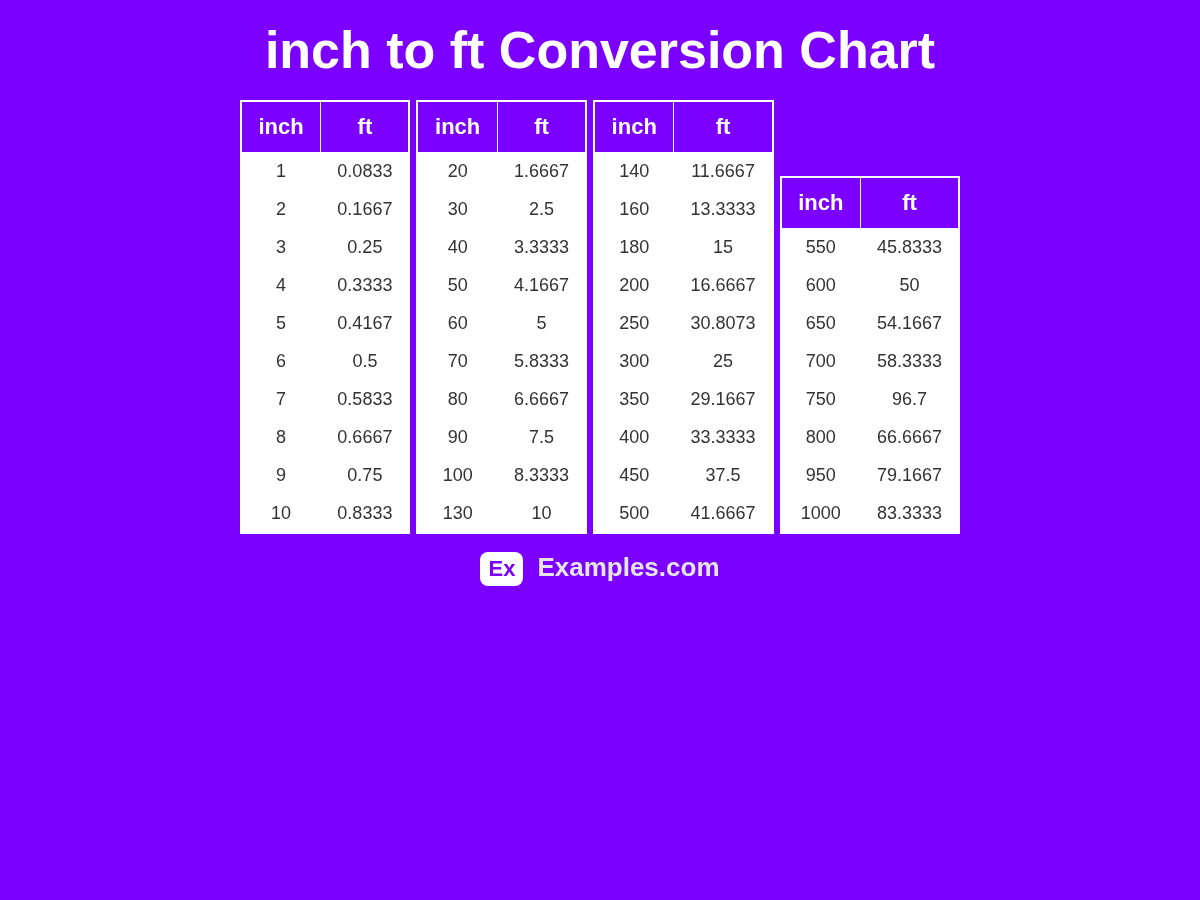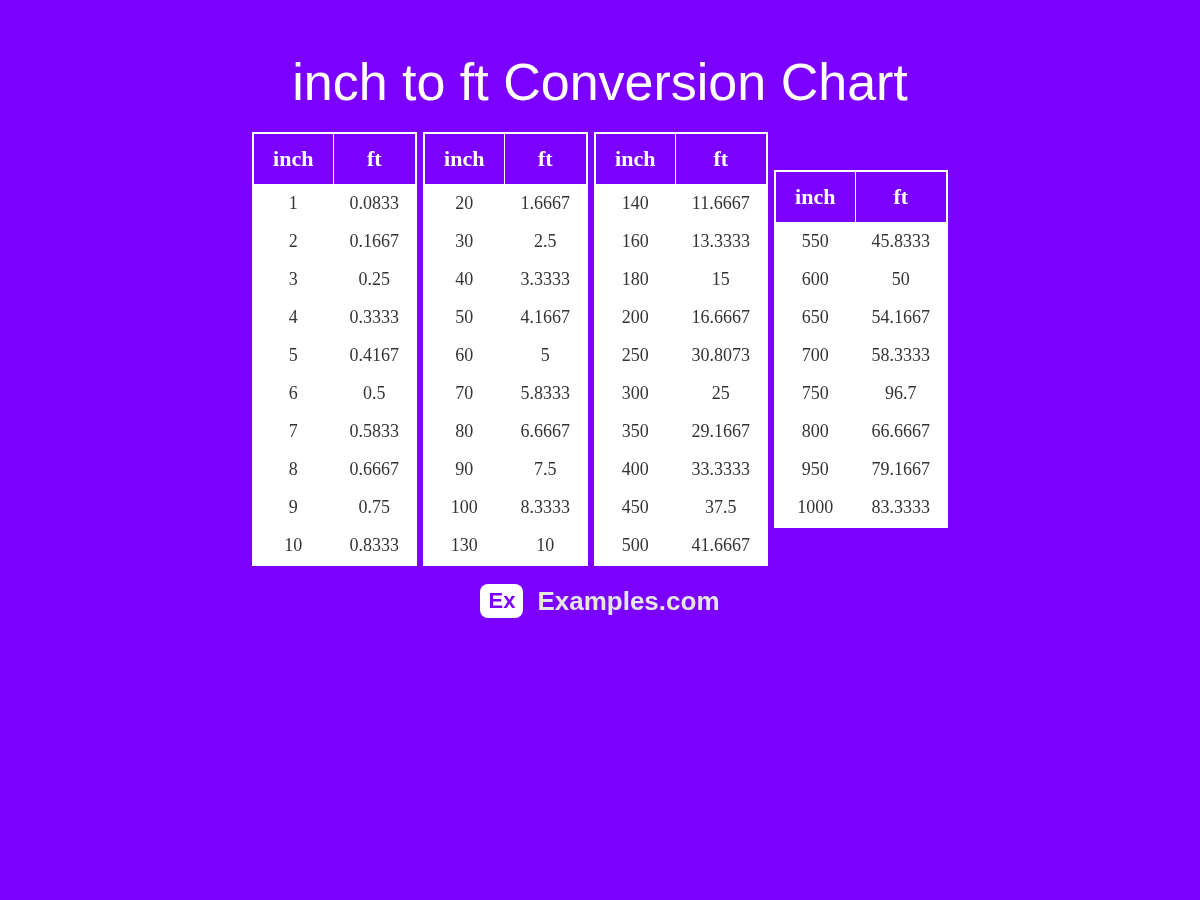--- a/index.html
+++ b/index.html
@@ -13,32 +13,30 @@
       flex-direction: column;
       align-items: center;
       justify-content: flex-start;
       padding: 20px;
       overflow: hidden;
     }
 
     #page-title {
       color: white;
       font-size: 52px;
-      font-weight: 400;
+      font-weight: 700;
       margin-bottom: 20px;
       text-align: center;
-      margin-top: 32px;
     }
 
     .tables-container {
       display: flex;
       gap: 6px;
       justify-content: center;
-      align-items: center;
-      font-family: Liberation Serif, serif;
+      align-items: flex-end;
     }
 
     .conv-table {
       border-collapse: collapse;
       background: #7B00FF;
       border: 2px solid white;
     }
 
     .conv-table th, .conv-table td {
       border: 1.5px solid white;
@@ -58,21 +56,20 @@
     .conv-table td {
       font-weight: 400;
       background: white;
       color: #333;
       font-size: 18px;
     }
 
     .footer {
       margin-top: 18px;
       display: flex;
-      align-items: center;
       gap: 14px;
     }
 
     .footer-logo {
       background: white;
       color: #7B00FF;
       font-weight: 900;
       font-size: 22px;
       border-radius: 8px;
       padding: 4px 8px;

